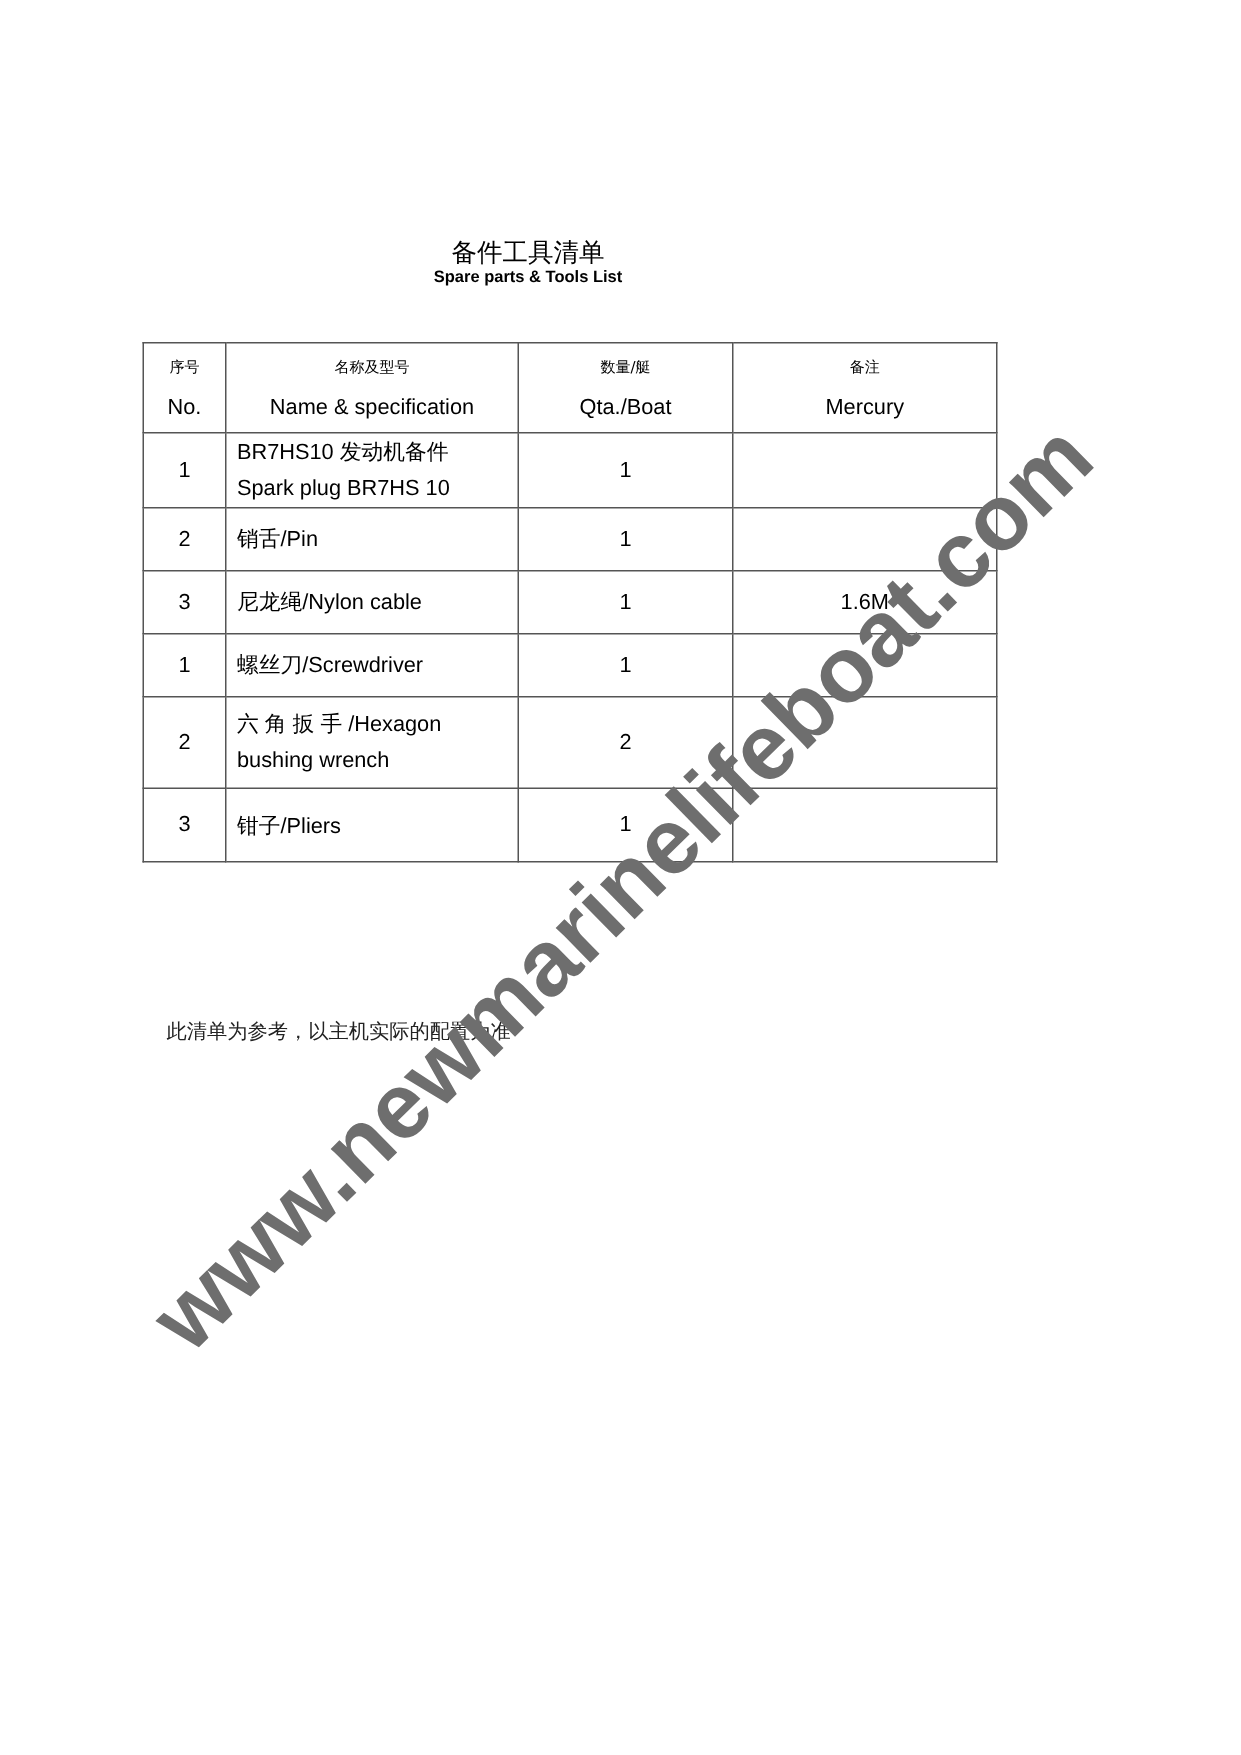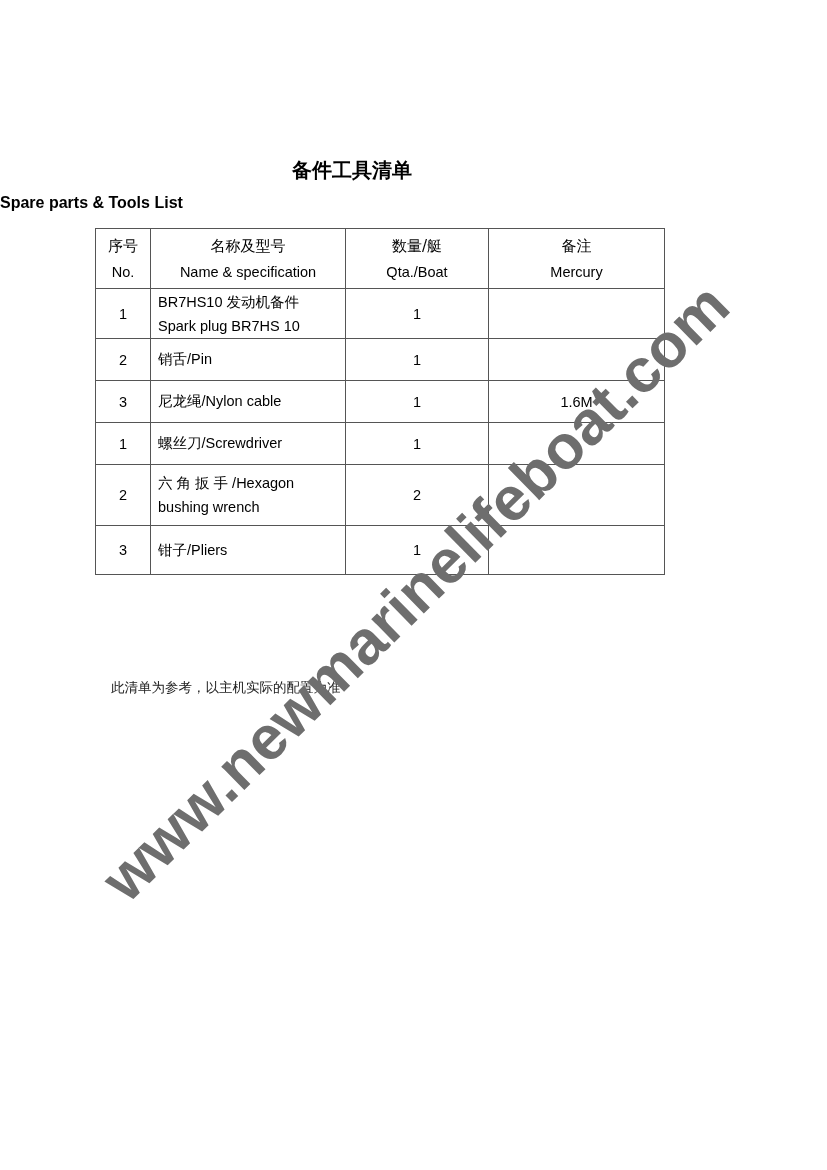--- a/index.html
+++ b/index.html
@@ -1,30 +1,30 @@
 <!DOCTYPE html>
 <html><head>
 <meta charset="utf-8">
 <style>
   html, body { margin:0; padding:0; }
   body { width:827px; height:1170px; background:#ffffff; position:relative; overflow:hidden;
          font-family:"Liberation Sans","DejaVu Sans",sans-serif; color:#000; }
   .title-cn { position:absolute; left:0; width:704px; top:157px; text-align:center;
-              font-family:"DejaVu Sans",sans-serif; font-size:20px;font-weight:bold; }
-  .title-en { position:absolute; left:0; width:704px; top:194px; 
-              font-weight:bold; font-size:16px; }
+              font-family:"DejaVu Sans",sans-serif; font-size:17px; }
+  .title-en { position:absolute; left:0; width:704px; top:179px; text-align:center;
+              font-weight:bold; font-size:11px; }
   table.list { position:absolute; left:95px; top:228px; border-collapse:collapse; width:570px; }
   table.list td { border:1px solid #555; font-size:14.5px; padding:0 7px; vertical-align:middle; }
   .c1 { width:40px; text-align:center; }
   .c2 { width:180px; }
   .c3 { width:128px; text-align:center; }
   .c4 { text-align:center; }
   tr.hdr td { height:59px; text-align:center; line-height:26px; }
   tr.hdr .en { font-weight:normal; }
-  tr.hdr .cn { font-family:"DejaVu Sans",sans-serif; font-size:15px; }
+  tr.hdr .cn { font-family:"DejaVu Sans",sans-serif; font-size:10px; }
   tr.sect td { height:50px; padding:0 7px; line-height:25px; }
   tr.sect .cn { font-family:"DejaVu Sans",sans-serif; font-weight:bold; font-size:13.5px; }
   tr.sect .en { font-size:13.5px; }
   tr.item td { height:41px; }
   tr.item.tall td { height:49px; }
   tr.item.xtall td { height:60px; }
   tr.item.last td { height:48px; }
   .name-text { line-height:24px; }
   .note { position:absolute; left:111px; top:679px; font-size:14.5px; line-height:17.5px; }
   .note .cn { font-family:Liberation Serif, serif; font-size:13.5px; color:#222; }

